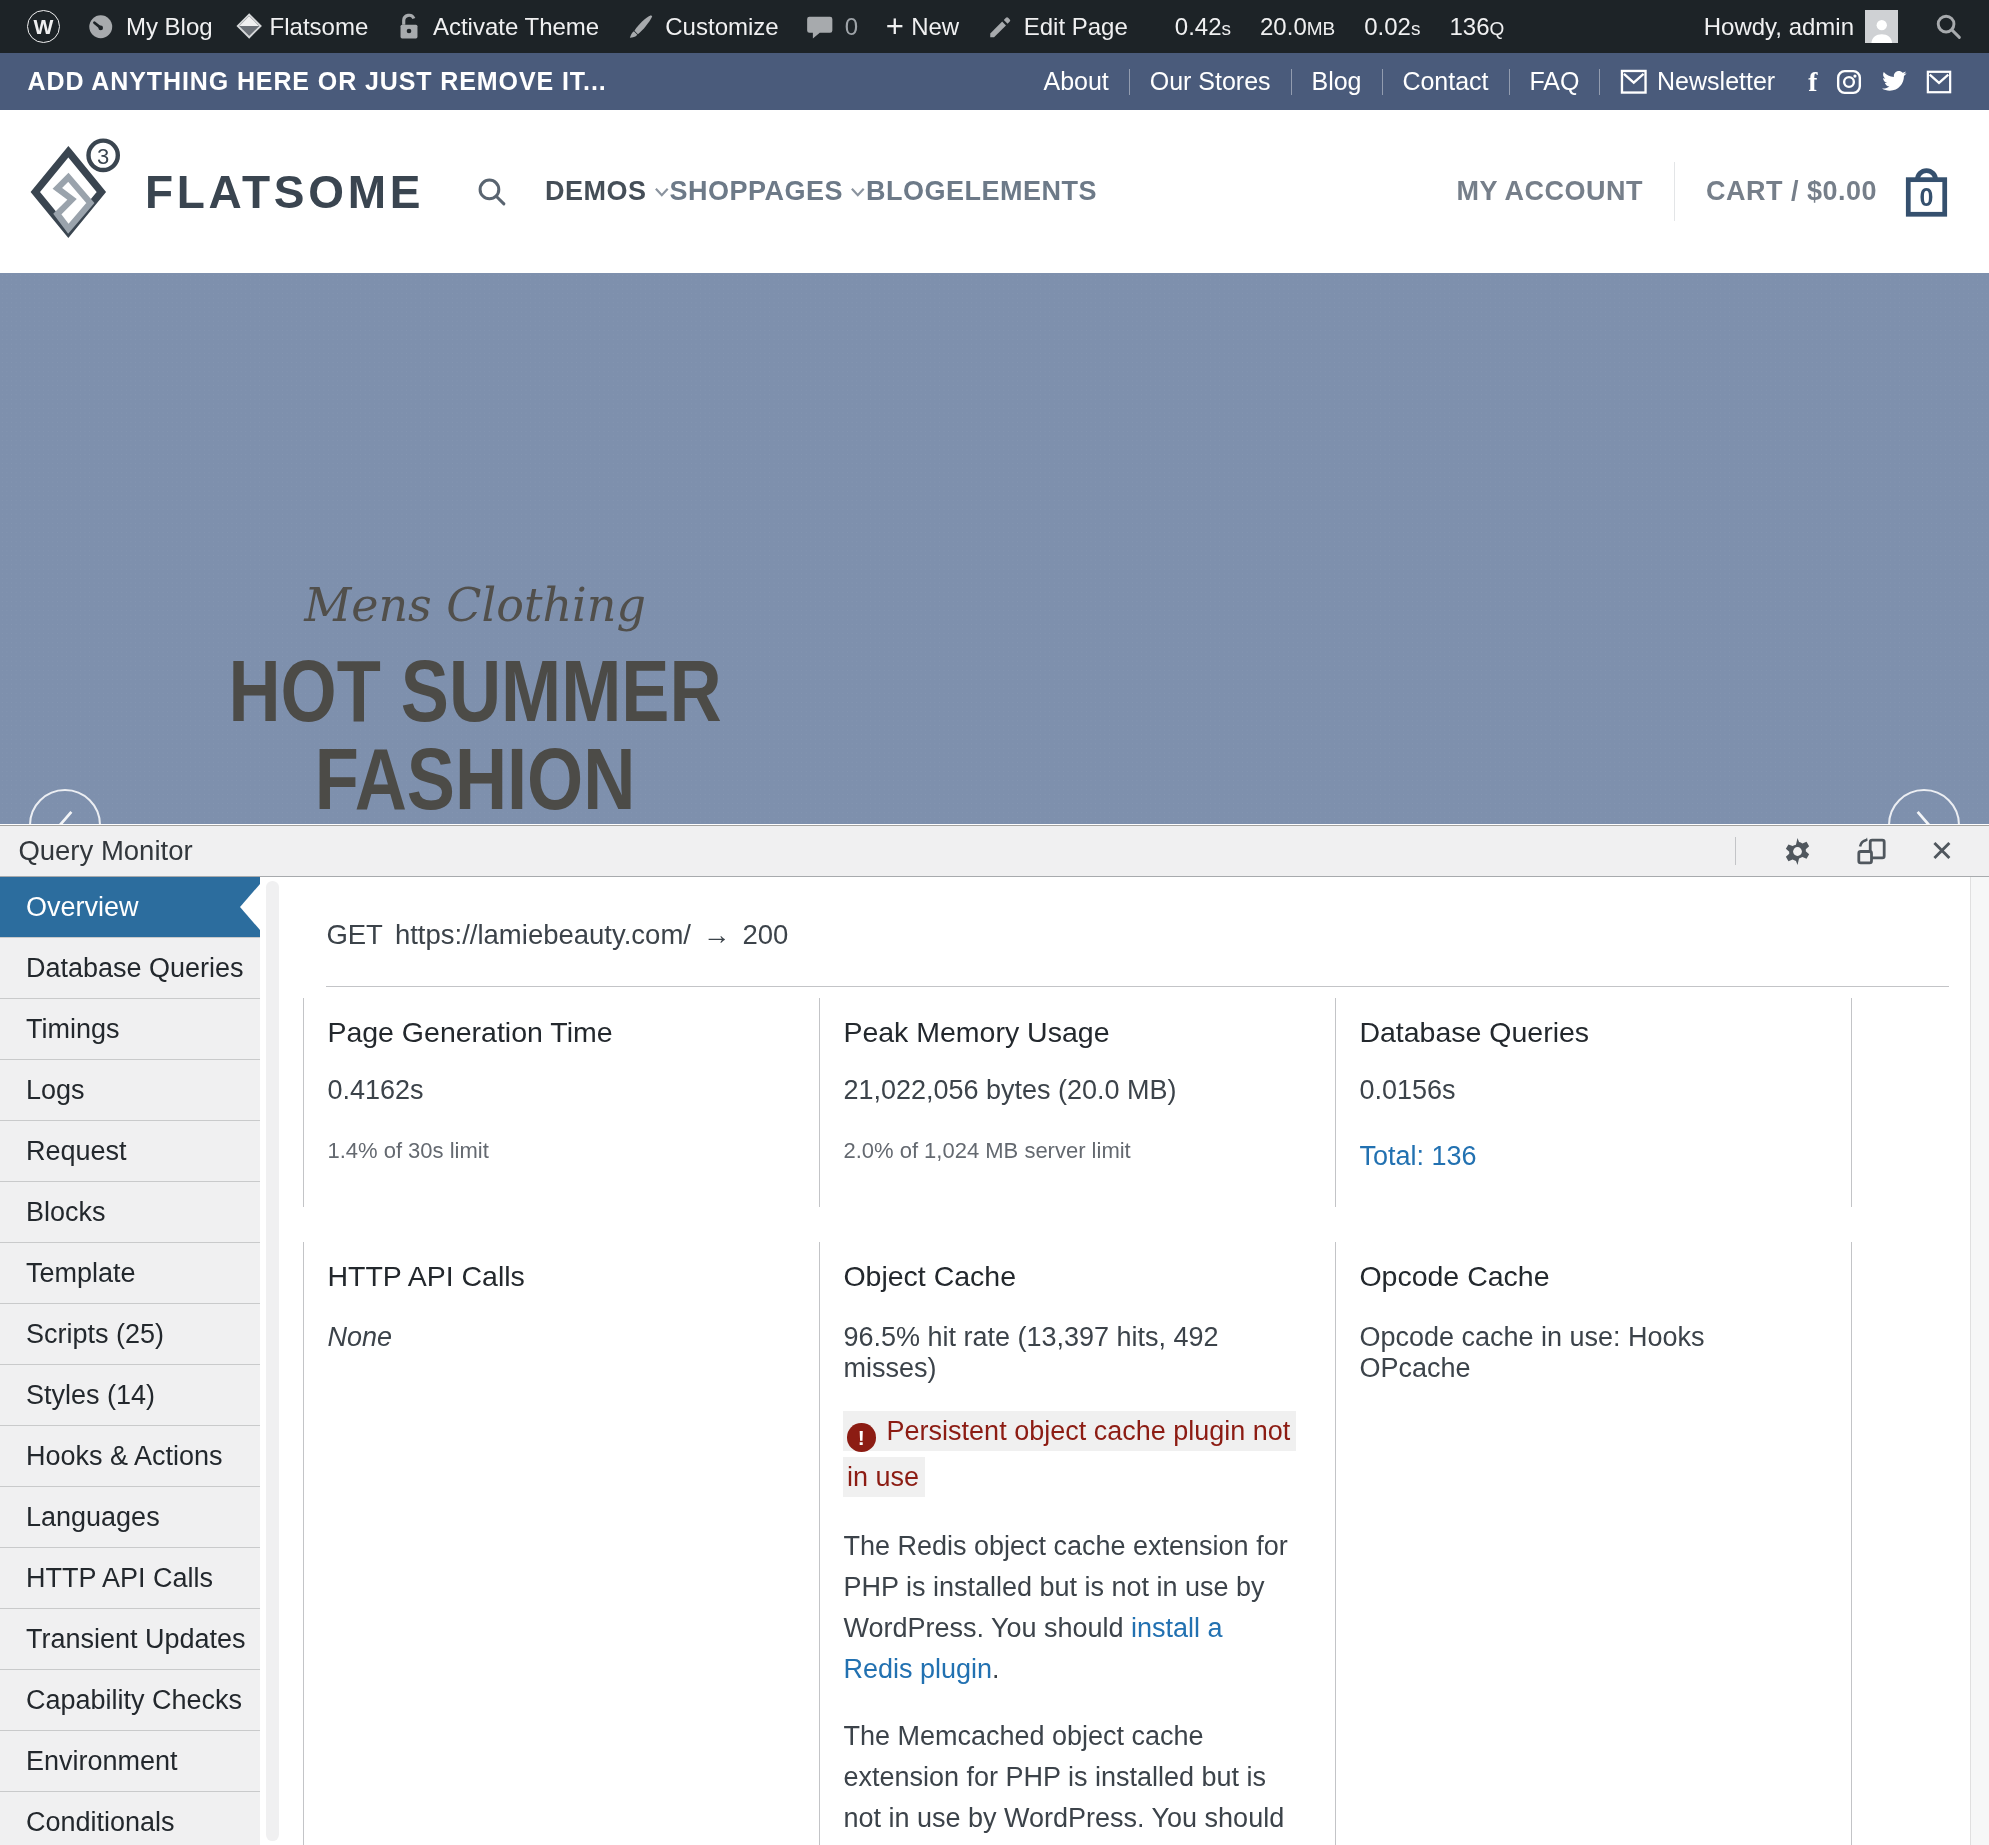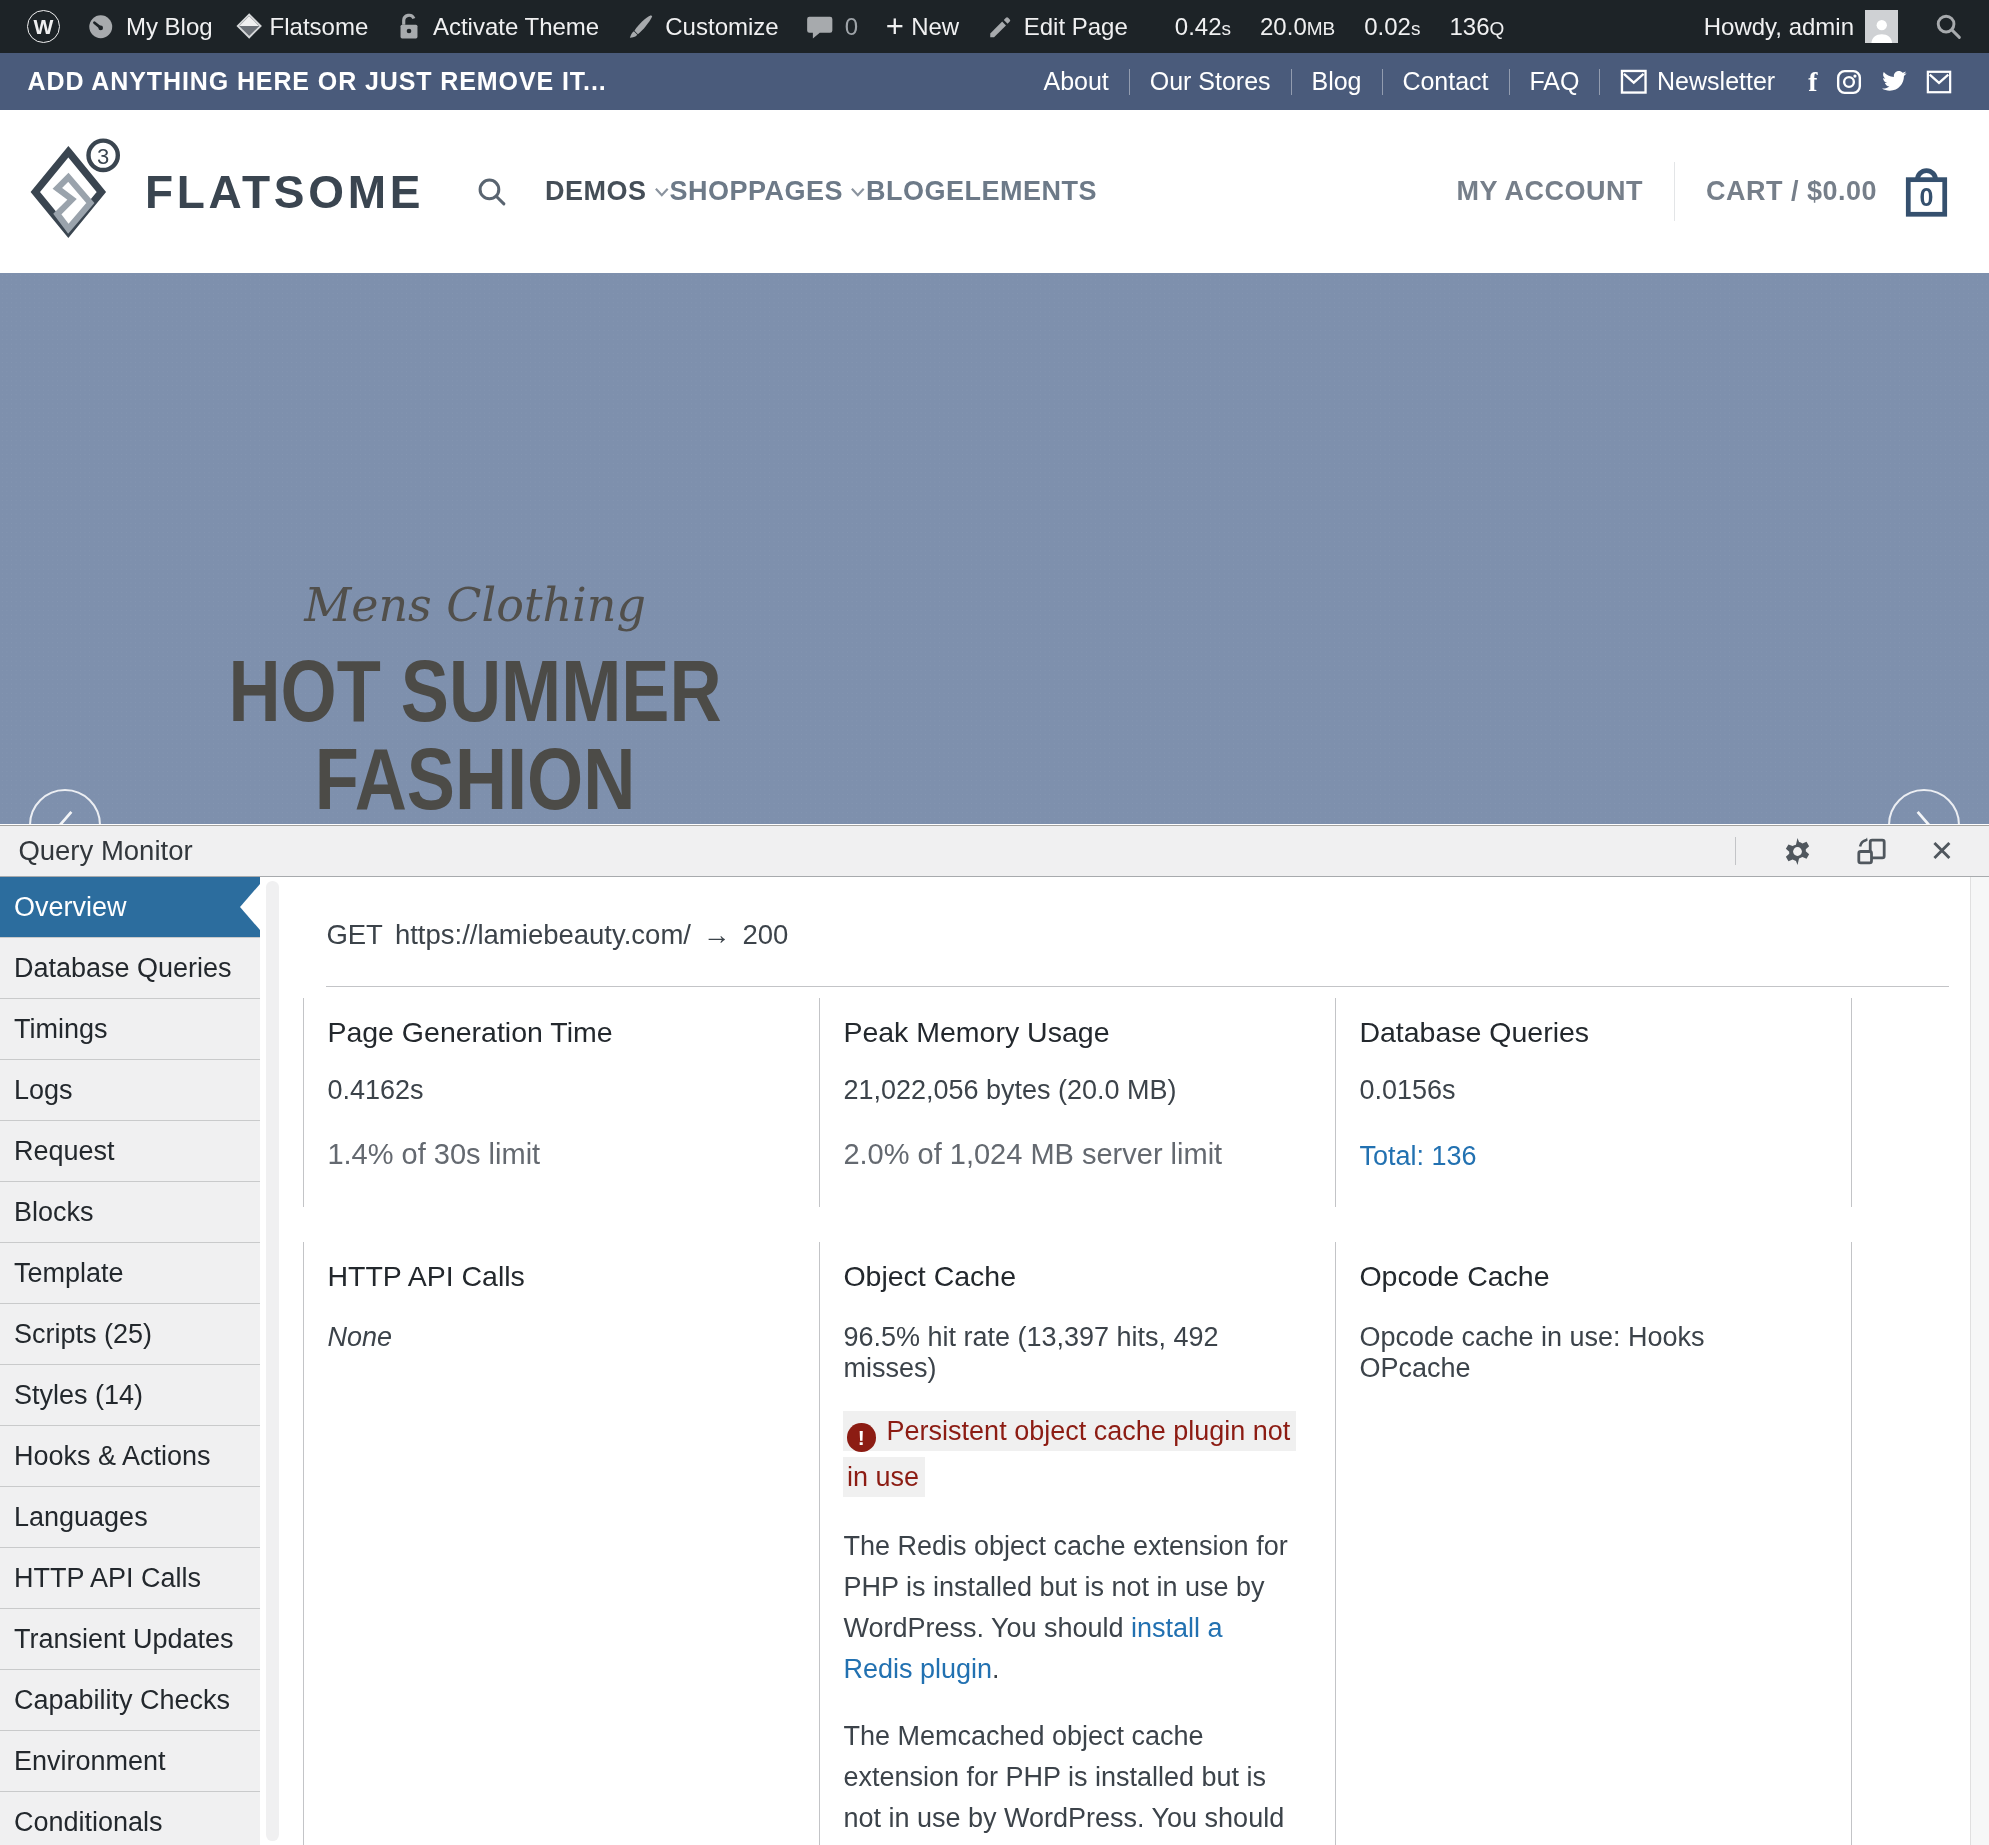--- a/index.html
+++ b/index.html
@@ -81,21 +81,21 @@
     display:flex; align-items:center; padding:0 35px 0 18.4px; }
   .qm-title{ font-size:27.5px; color:#32373c; }
   .qm-tb-icons{ margin-left:auto; display:flex; align-items:center; gap:42px; }
   .qm-tb-sep{ width:0.9px; height:27.5px; background:#c3c4c7; margin-right:3.7px; }
   .qm-tb-btn{ cursor:pointer; color:#50575e; display:flex; align-items:center; }
   .qm-x{ font-size:29px; line-height:29px; }
 
   .qm-body{ display:flex; height:968px; }
   .qm-menu{ width:260px; flex:0 0 260px; }
   .qm-menu-item{ height:61px; border-bottom:0.9px solid #c9cacb; background:#f0f0f1;
-    font-size:27px; color:#23282d; display:flex; align-items:center; padding-left:14px;
+    font-size:27px; color:#23282d; display:flex; align-items:center; padding-left:26px;
     cursor:pointer; position:relative; white-space:nowrap; }
   .qm-menu-item.selected{ background:#2c6d9e; color:#fff; }
   .qm-menu-item.selected::after{ content:""; position:absolute; right:0; top:50%;
     transform:translateY(-50%); width:0; height:0;
     border-top:23px solid transparent; border-bottom:23px solid transparent;
     border-right:20px solid #fff; }
   .qm-menu-scroll{ width:25px; flex:0 0 25px; background:#fff; position:relative; }
   .qm-menu-scroll::after{ content:""; position:absolute; top:3.7px; bottom:3.7px; left:5.5px; width:13px;
     background:#f0f0f1; border-radius:6.4px; }
 
@@ -105,21 +105,21 @@
   .qm-request{ margin-left:23px; font-size:27.5px; color:#3c434a; display:flex; gap:12px; }
   .qm-hr{ border:none; border-top:0.9px solid #c3c4c7; margin:35px 0 0 23px; }
 
   .qm-row{ display:flex; margin-top:11px; border-left:0.9px solid #c3c4c7; }
   .qm-row.second{ margin-top:35px; }
   .qm-cell{ width:516px; flex:0 0 516px; border-right:0.9px solid #c3c4c7;
     padding:18.4px 39px 35px 23px; }
   .qm-row.second .qm-cell{ padding-bottom:48px; }
   .cell-heading{ font-size:28.5px; font-weight:400; color:#23282d; margin:0 0 26px; }
   .cell-value{ font-size:27px; color:#3c434a; margin:0 0 8.3px; }
-  .cell-caption{ font-size:29px; color:#646970;margin-top:32px; }
+  .cell-caption{ font-size:22px; color:#646970;margin-top:32px; }
   .cell-link{ display:inline-block; margin-top:26px; font-size:27px; color:#2271b1; cursor:pointer; }
   .val-none{ font-style:italic; margin-top:3.7px; }
   .qm-row.second .cell-heading{ margin-bottom:29px; }
 
   .qm-warn{ margin:24px 0 5.5px; font-size:27px; line-height:46px; color:#8c1c13; }
   .qm-warn .hl{ background:#f0f0f0; padding:4.6px 5.5px 4.6px 3.7px; -webkit-box-decoration-break:clone; box-decoration-break:clone; }
   .warn-icon{ display:inline-flex; width:28.5px; height:28.5px; border-radius:50%; background:#8c1c13;
     color:#fff; font-weight:700; font-size:21px; align-items:center; justify-content:center;
     vertical-align:-4.6px; margin-right:11px; }
   .cell-p{ font-size:27px; line-height:41px; color:#3c434a; margin-top:26px; }

